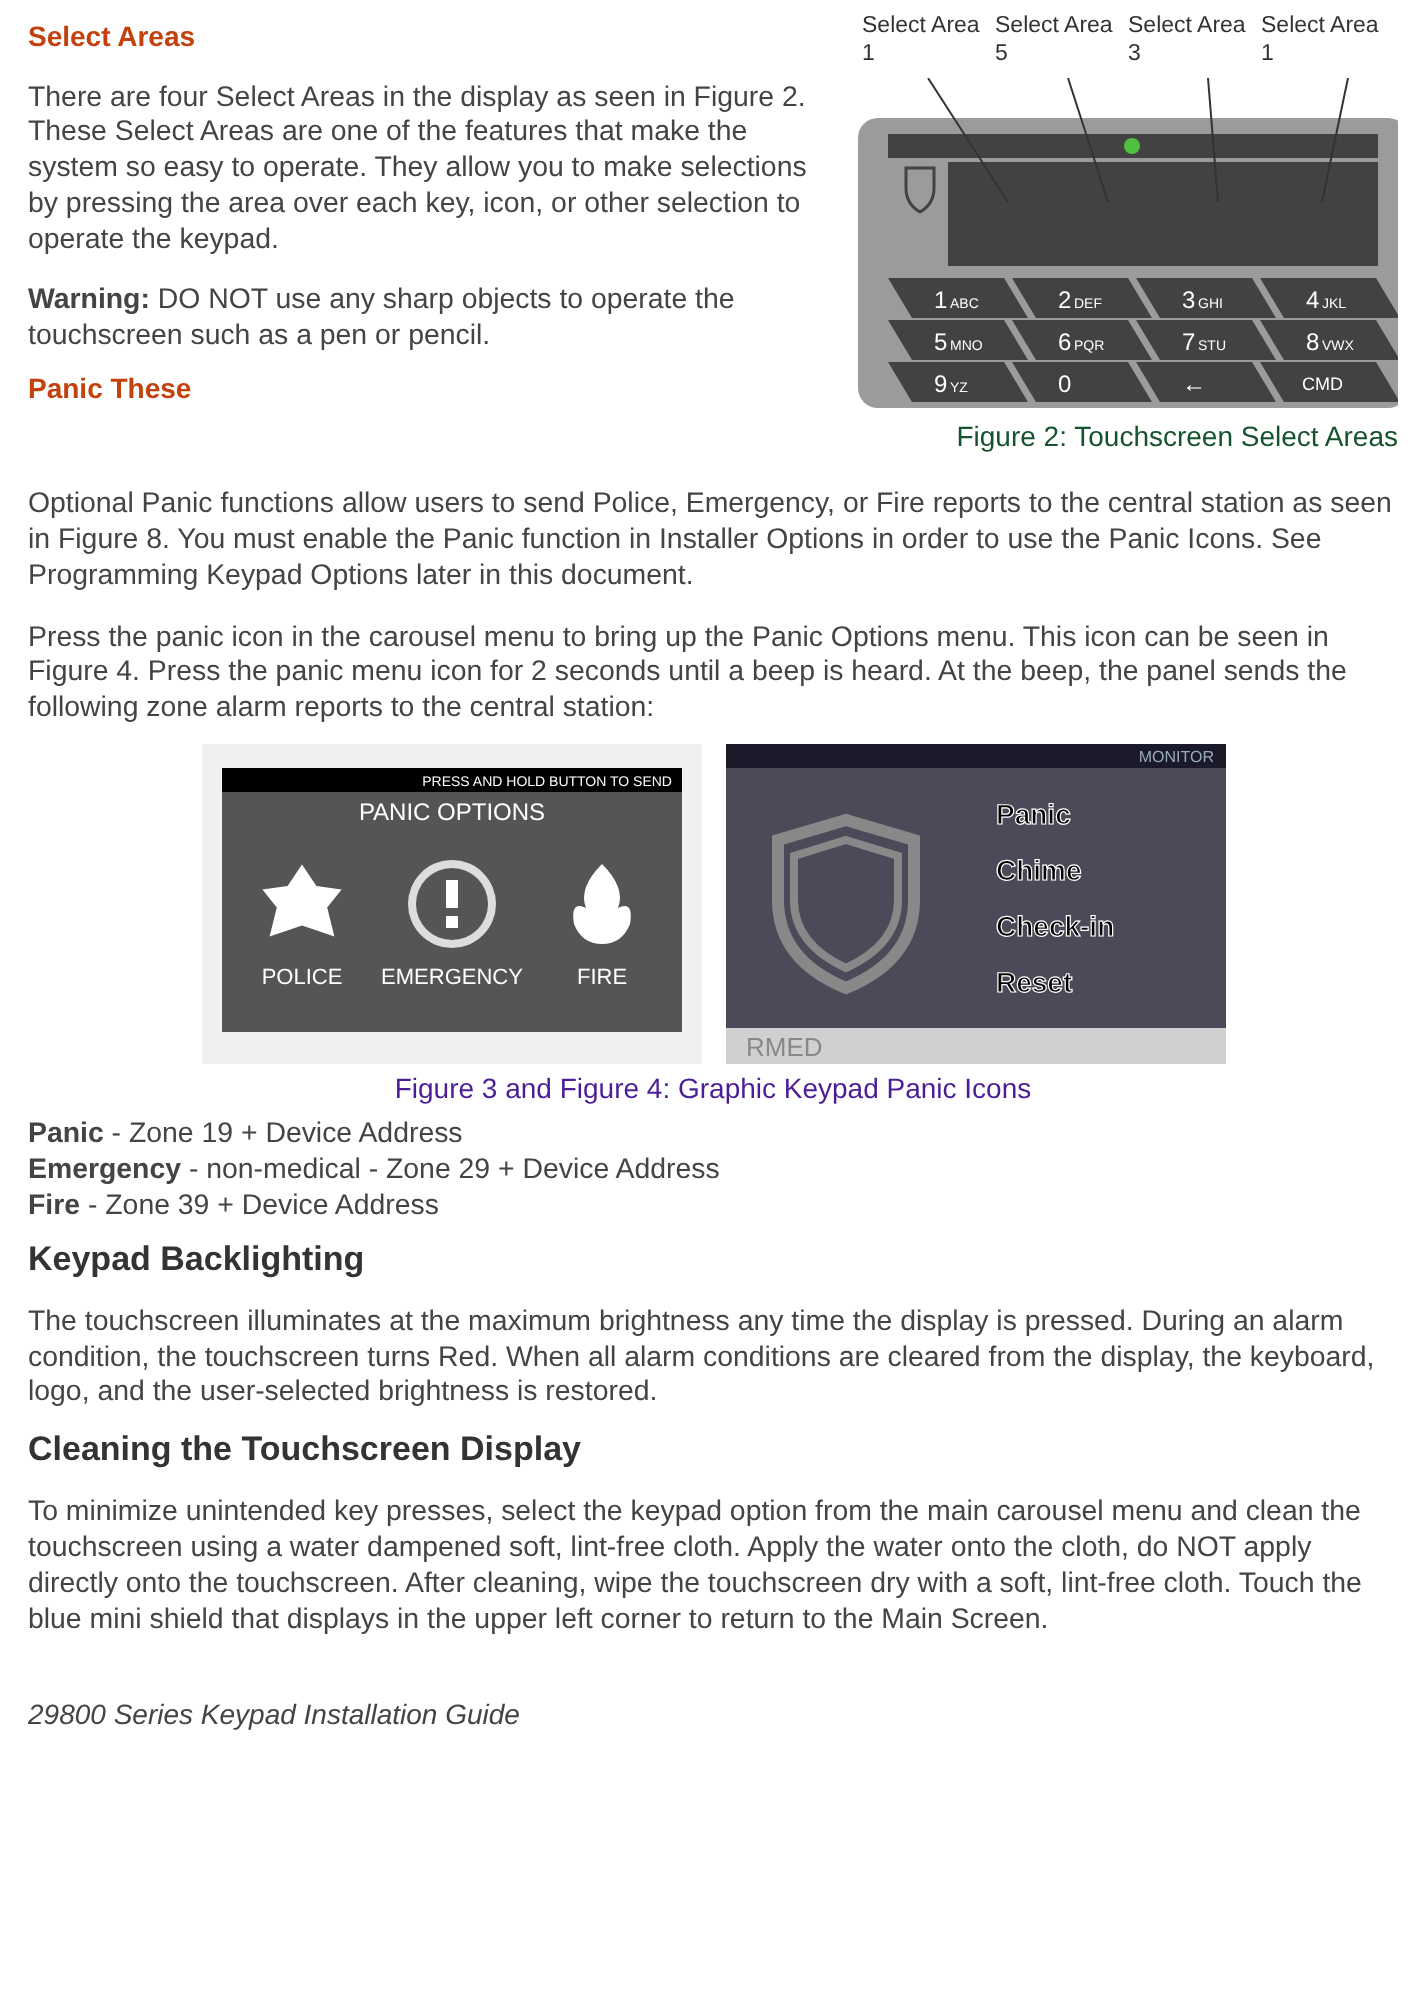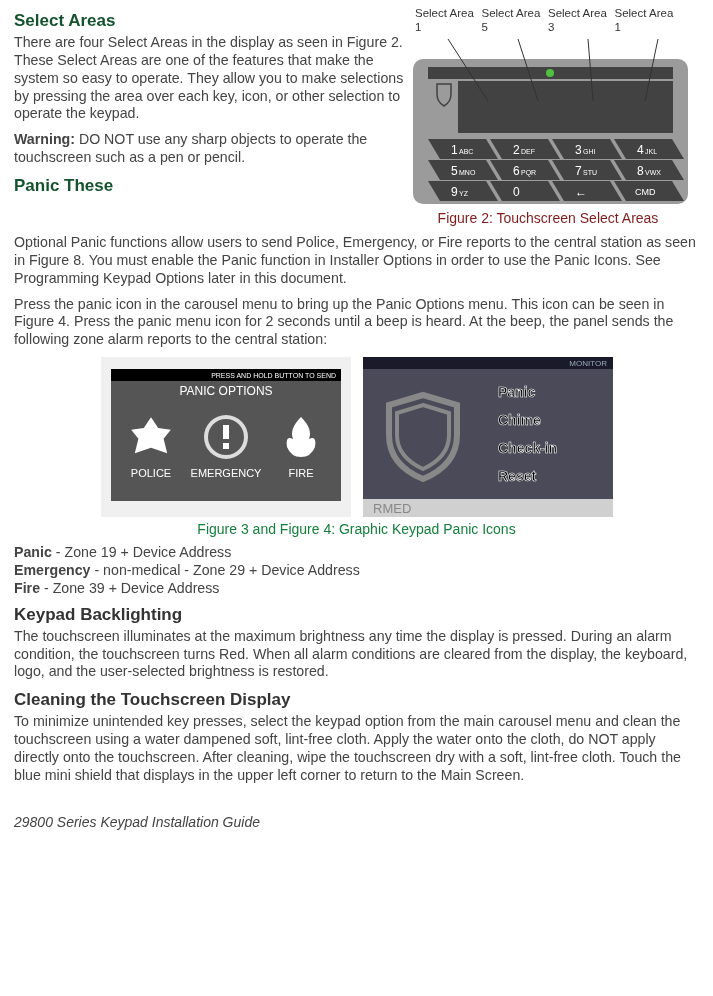--- a/index.html
+++ b/index.html
@@ -7,45 +7,45 @@
     font-family: Arial, Helvetica, sans-serif;
     font-size: 14.2px;
     line-height: 1.25;
     color: #444;
     width: 713px;
     padding: 6px 14px 10px 14px;
     box-sizing: border-box;
     background: #fff;
   }
   h2 {
-    font-size: 17px;
+    font-size: 14px;
     font-weight: bold;
     margin: 4px 0 0 0;
-    color: #14532d;
+    color: #c2410c;
   }
   h3 {
     font-size: 17px;
     font-weight: bold;
     margin: 6px 0 0 0;
     color: #333;
   }
-  p { margin: 3px 0 8px 0; text-align: left; }
+  p { margin: 13px 0 8px 0; text-align: left; }
   .b { font-weight: bold; }
   .top-wrap { overflow: hidden; }
-  .fig2 { float: right; width: 270px; margin: 0 16px 4px 8px; }
+  .fig2 { float: right; width: 270px; margin: 0 0 4px 8px; }
   .fig2 .labels { display: flex; justify-content: space-between; font-size: 11.5px; color: #333; padding: 0 2px 4px 2px; }
   .fig2-svg-wrap { position: relative; width: 275px; height: 165px; }
   .fig2-svg { display: block; }
   .keylabel { font-family: Arial; fill: #fff; }
   .knum { font-size: 12px; }
   .ksub { font-size: 7px; }
-  .caption { text-align: center; font-size: 14px; color: #7f1d1d; margin-top: 6px; }
+  .caption { text-align: right; font-size: 14px; color: #14532d; margin-top: 6px; }
   .figs34 { display: flex; justify-content: center; gap: 12px; margin: 8px 0 2px 0; }
   .fig3, .fig4 { width: 250px; height: 160px; }
-  .fig-caption { text-align: center; font-size: 14px; color: #15803d; margin: 4px 0 6px 0; }
+  .fig-caption { text-align: center; font-size: 14px; color: #4c1d95; margin: 4px 0 6px 0; }
   .indent { }
   .footer { display: flex; justify-content: space-between; align-items: flex-end; margin-top: 30px; font-style: italic; font-size: 14px; color: #444; }
   .footer .pg { font-style: italic; }
   .footer .title { flex: 1; font-style: italic; }
 </style>
 </head>
 <body>
 
 <div class="top-wrap">
 

